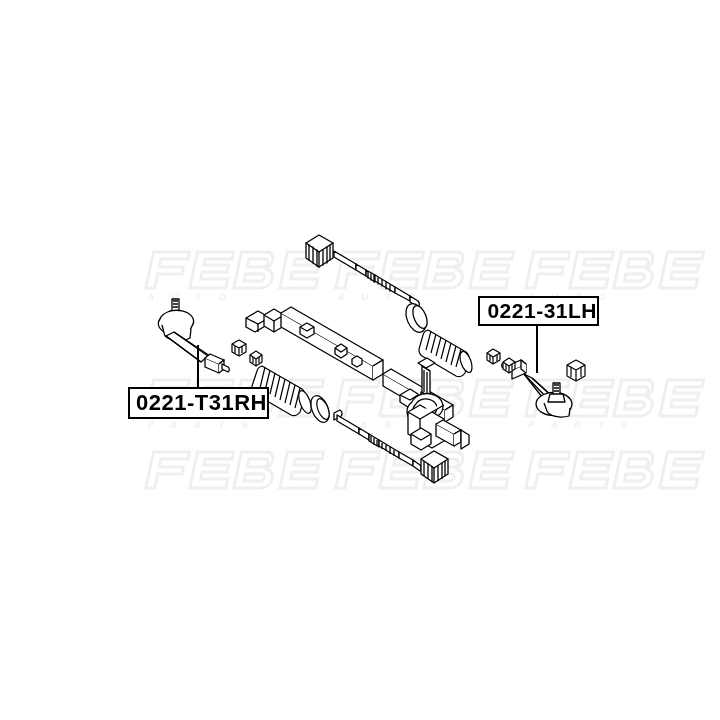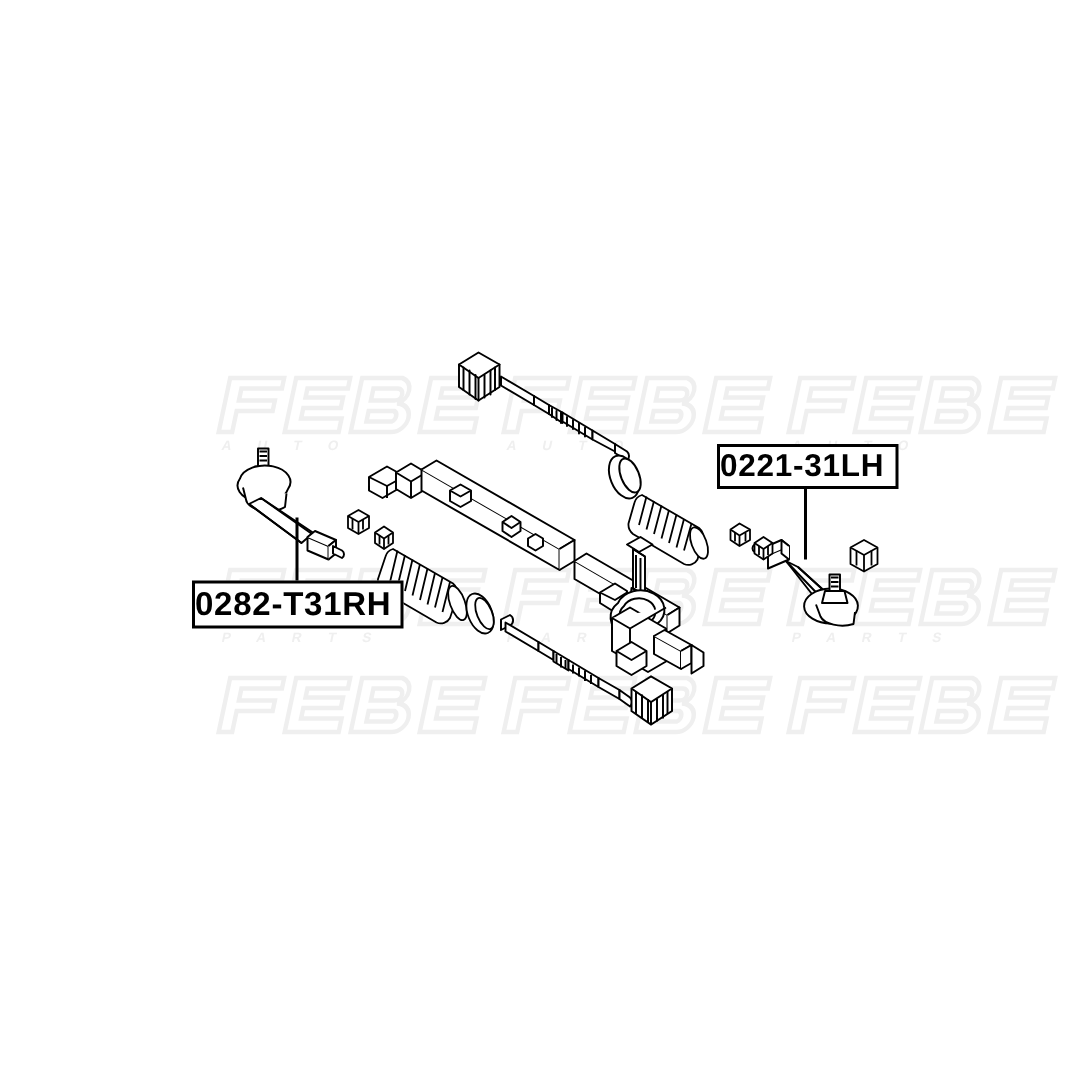--- a/index.html
+++ b/index.html
@@ -61,21 +61,21 @@
   }
 
   
   .part-label {
     position: absolute;
     border: 2px solid #000000;
     background: #ffffff;
     color: #000000;
     font-family: "Liberation Sans", sans-serif;
     font-weight: bold;
-    text-align: left;
+    text-align: right;
     white-space: nowrap;
     box-sizing: border-box;
   }
   #label-rh {
     left: 128px;
     top: 387px;
     width: 141px;
     height: 32px;
     font-size: 22px;
     line-height: 28px;
@@ -409,19 +409,19 @@
           <path d="M567 365 l9 5 l9 -5 M576 370 l0 11"></path>
           <path d="M571 367 l0 10 M581 367 l0 10"></path>
         </g>
       </g>
     </svg>
   </div>
 
   <div class="layer" id="label-layer">
 
     <div class="leader" id="leader-rh"></div>
-    <div class="part-label" id="label-rh">0282-T31RH</div>
+    <div class="part-label" id="label-rh">0221-T31RH</div>
 
     <div class="leader" id="leader-lh"></div>
     <div class="part-label" id="label-lh">0221-31LH</div>
   </div>
 
 </div>
 
 </body></html>

